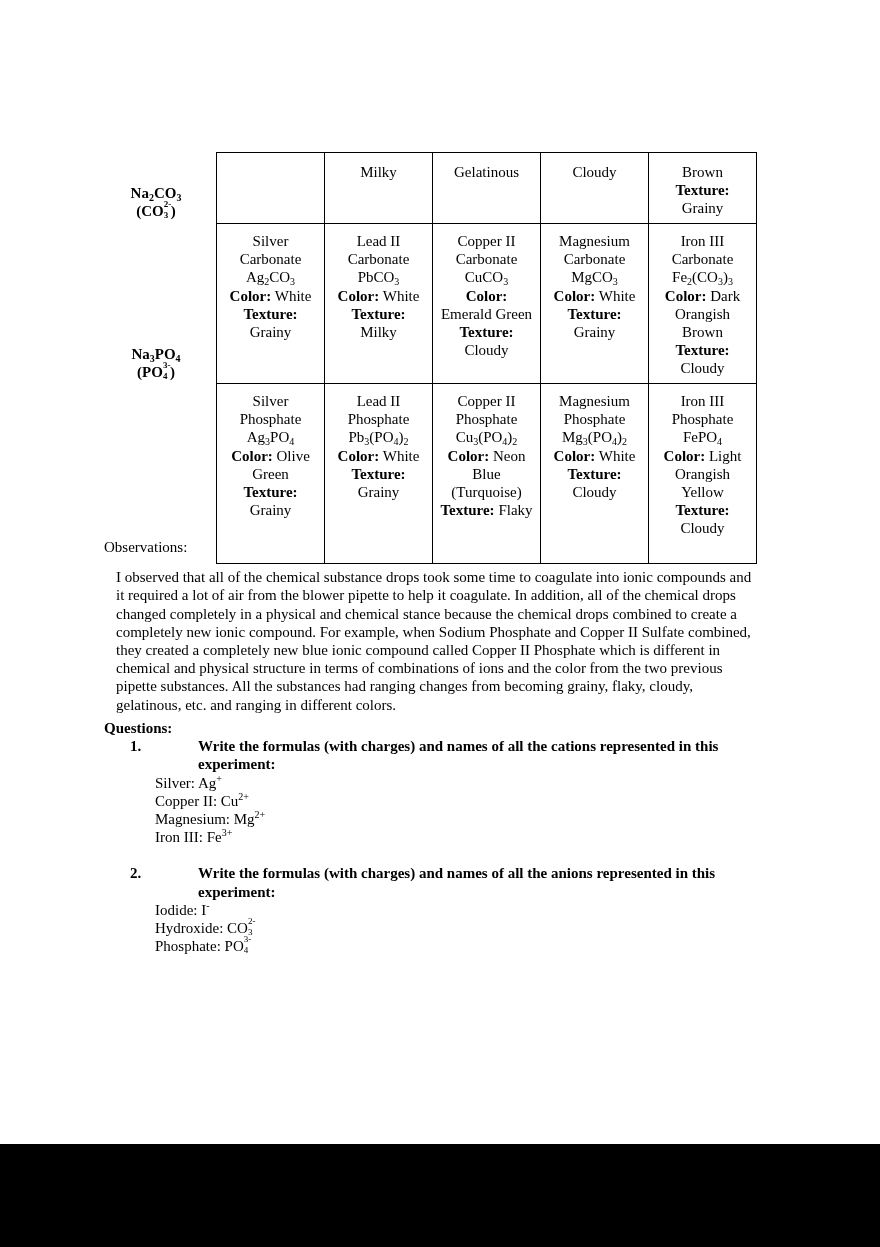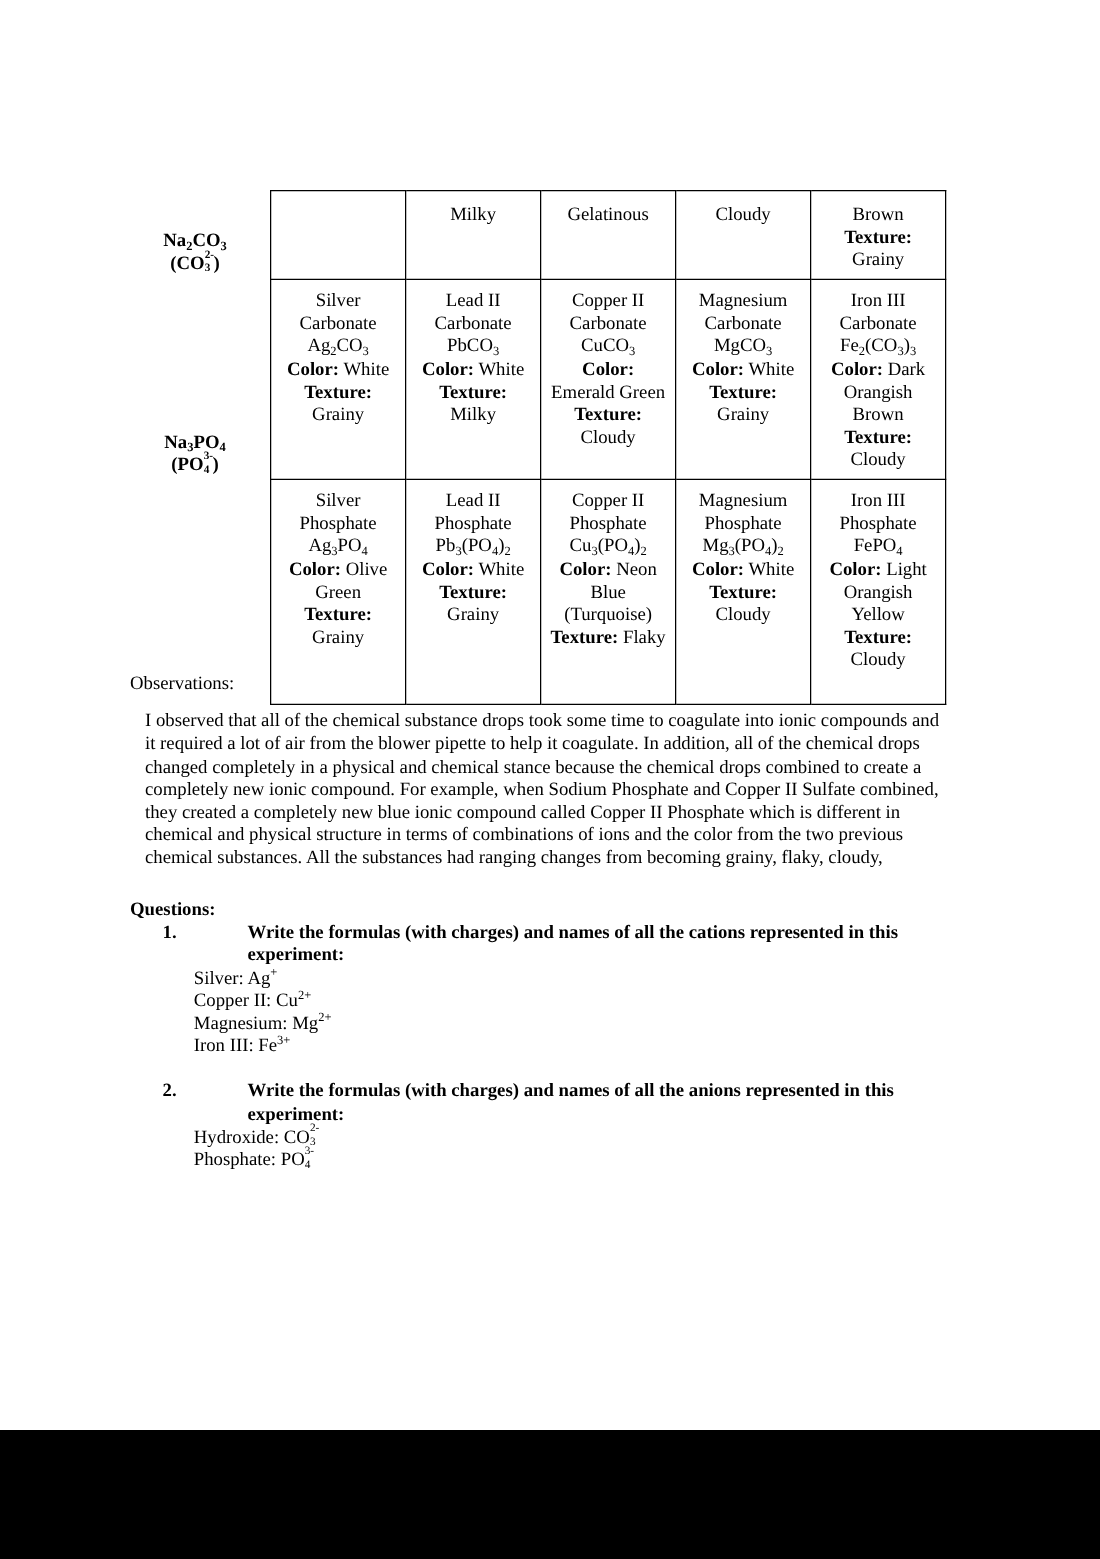--- a/index.html
+++ b/index.html
@@ -227,40 +227,42 @@
 
   <div class="obs">
     <span class="heading">Observations:</span>
     <p>
       <span class="ln">I observed that all of the chemical substance drops took some time to coagulate into ionic compounds and</span>
       <span class="ln">it required a lot of air from the blower pipette to help it coagulate. In addition, all of the chemical drops</span>
       <span class="ln">changed completely in a physical and chemical stance because the chemical drops combined to create a</span>
       <span class="ln">completely new ionic compound. For example, when Sodium Phosphate and Copper II Sulfate combined,</span>
       <span class="ln">they created a completely new blue ionic compound called Copper II Phosphate which is different in</span>
       <span class="ln">chemical and physical structure in terms of combinations of ions and the color from the two previous</span>
-      <span class="ln">chemical substances. All the substances had ranging changes from becoming grainy, flaky, cloudy,</span>
+      <span class="ln">pipette substances. All the substances had ranging changes from becoming grainy, flaky, cloudy,</span>
+      <span class="ln">gelatinous, etc. and ranging in different colors.</span>
     </p>
   </div>
 
   <div class="questions">
     <span class="heading">Questions:</span>
 
     <div class="q q1">
       <span class="num">1.</span>
       <span class="qtext">Write the formulas (with charges) and names of all the cations represented in this</span>
       <span class="qtext">experiment:</span>
       <span class="ans"><span>Silver: Ag</span><sup>+</sup></span>
       <span class="ans"><span>Copper II: Cu</span><sup>2+</sup></span>
       <span class="ans"><span>Magnesium: Mg</span><sup>2+</sup></span>
       <span class="ans"><span>Iron III: Fe</span><sup>3+</sup></span>
     </div>
 
     <div class="q q2">
       <span class="num">2.</span>
       <span class="qtext">Write the formulas (with charges) and names of all the anions represented in this</span>
       <span class="qtext">experiment:</span>
+      <span class="ans"><span>Iodide: I</span><sup>-</sup></span>
       <span class="ans"><span>Hydroxide: CO</span><span class="supsub"><span class="s1">2-</span><span class="s2">3</span></span></span>
       <span class="ans"><span>Phosphate: PO</span><span class="supsub"><span class="s1">3-</span><span class="s2">4</span></span></span>
     </div>
   </div>
 </div>
 
 <div class="black-band"></div>
 
 </body></html>

